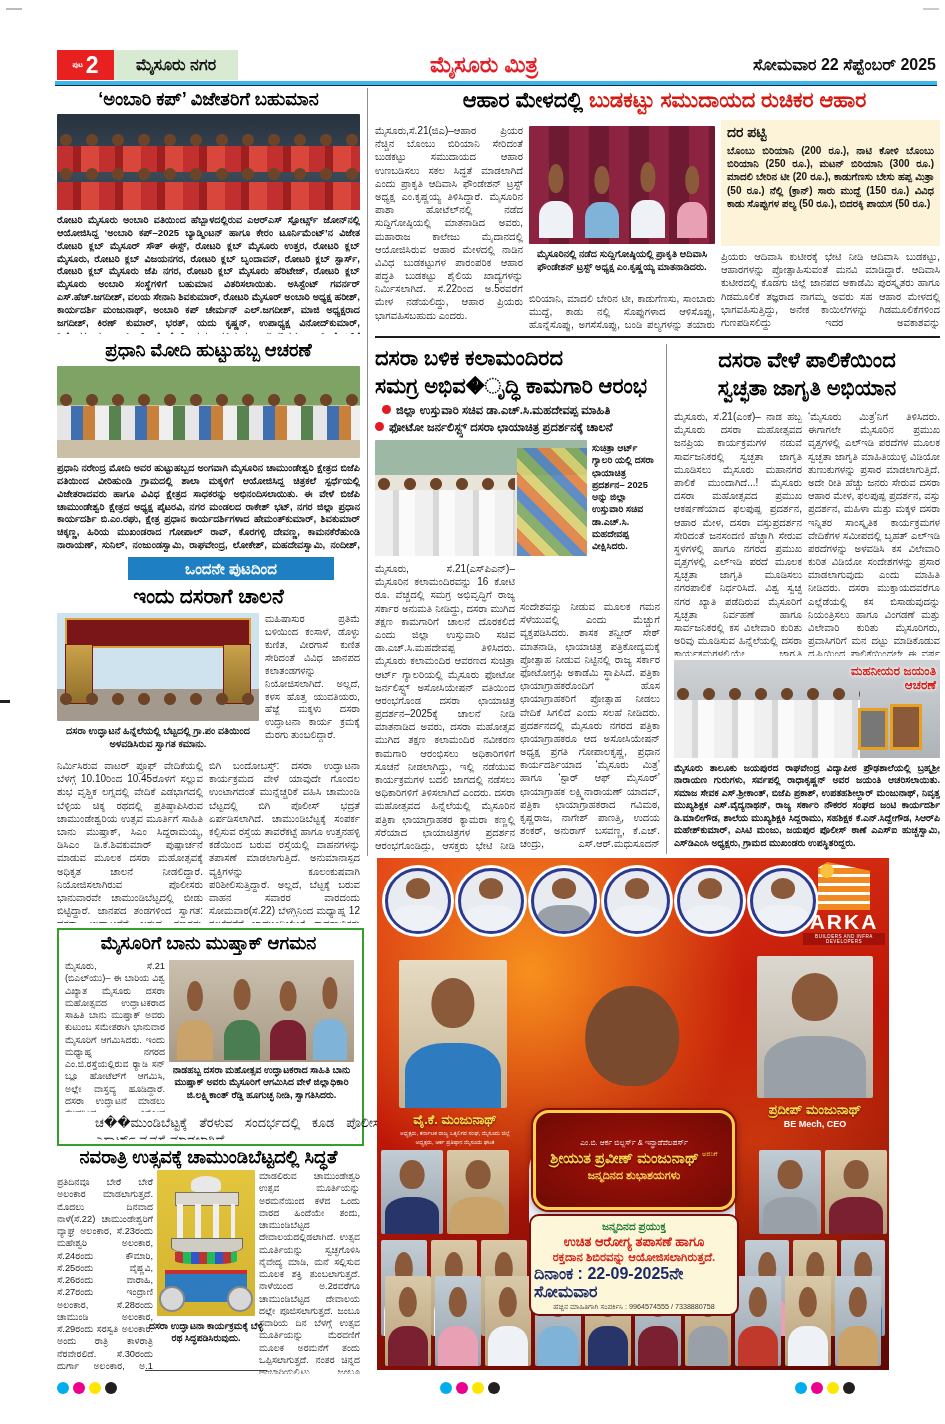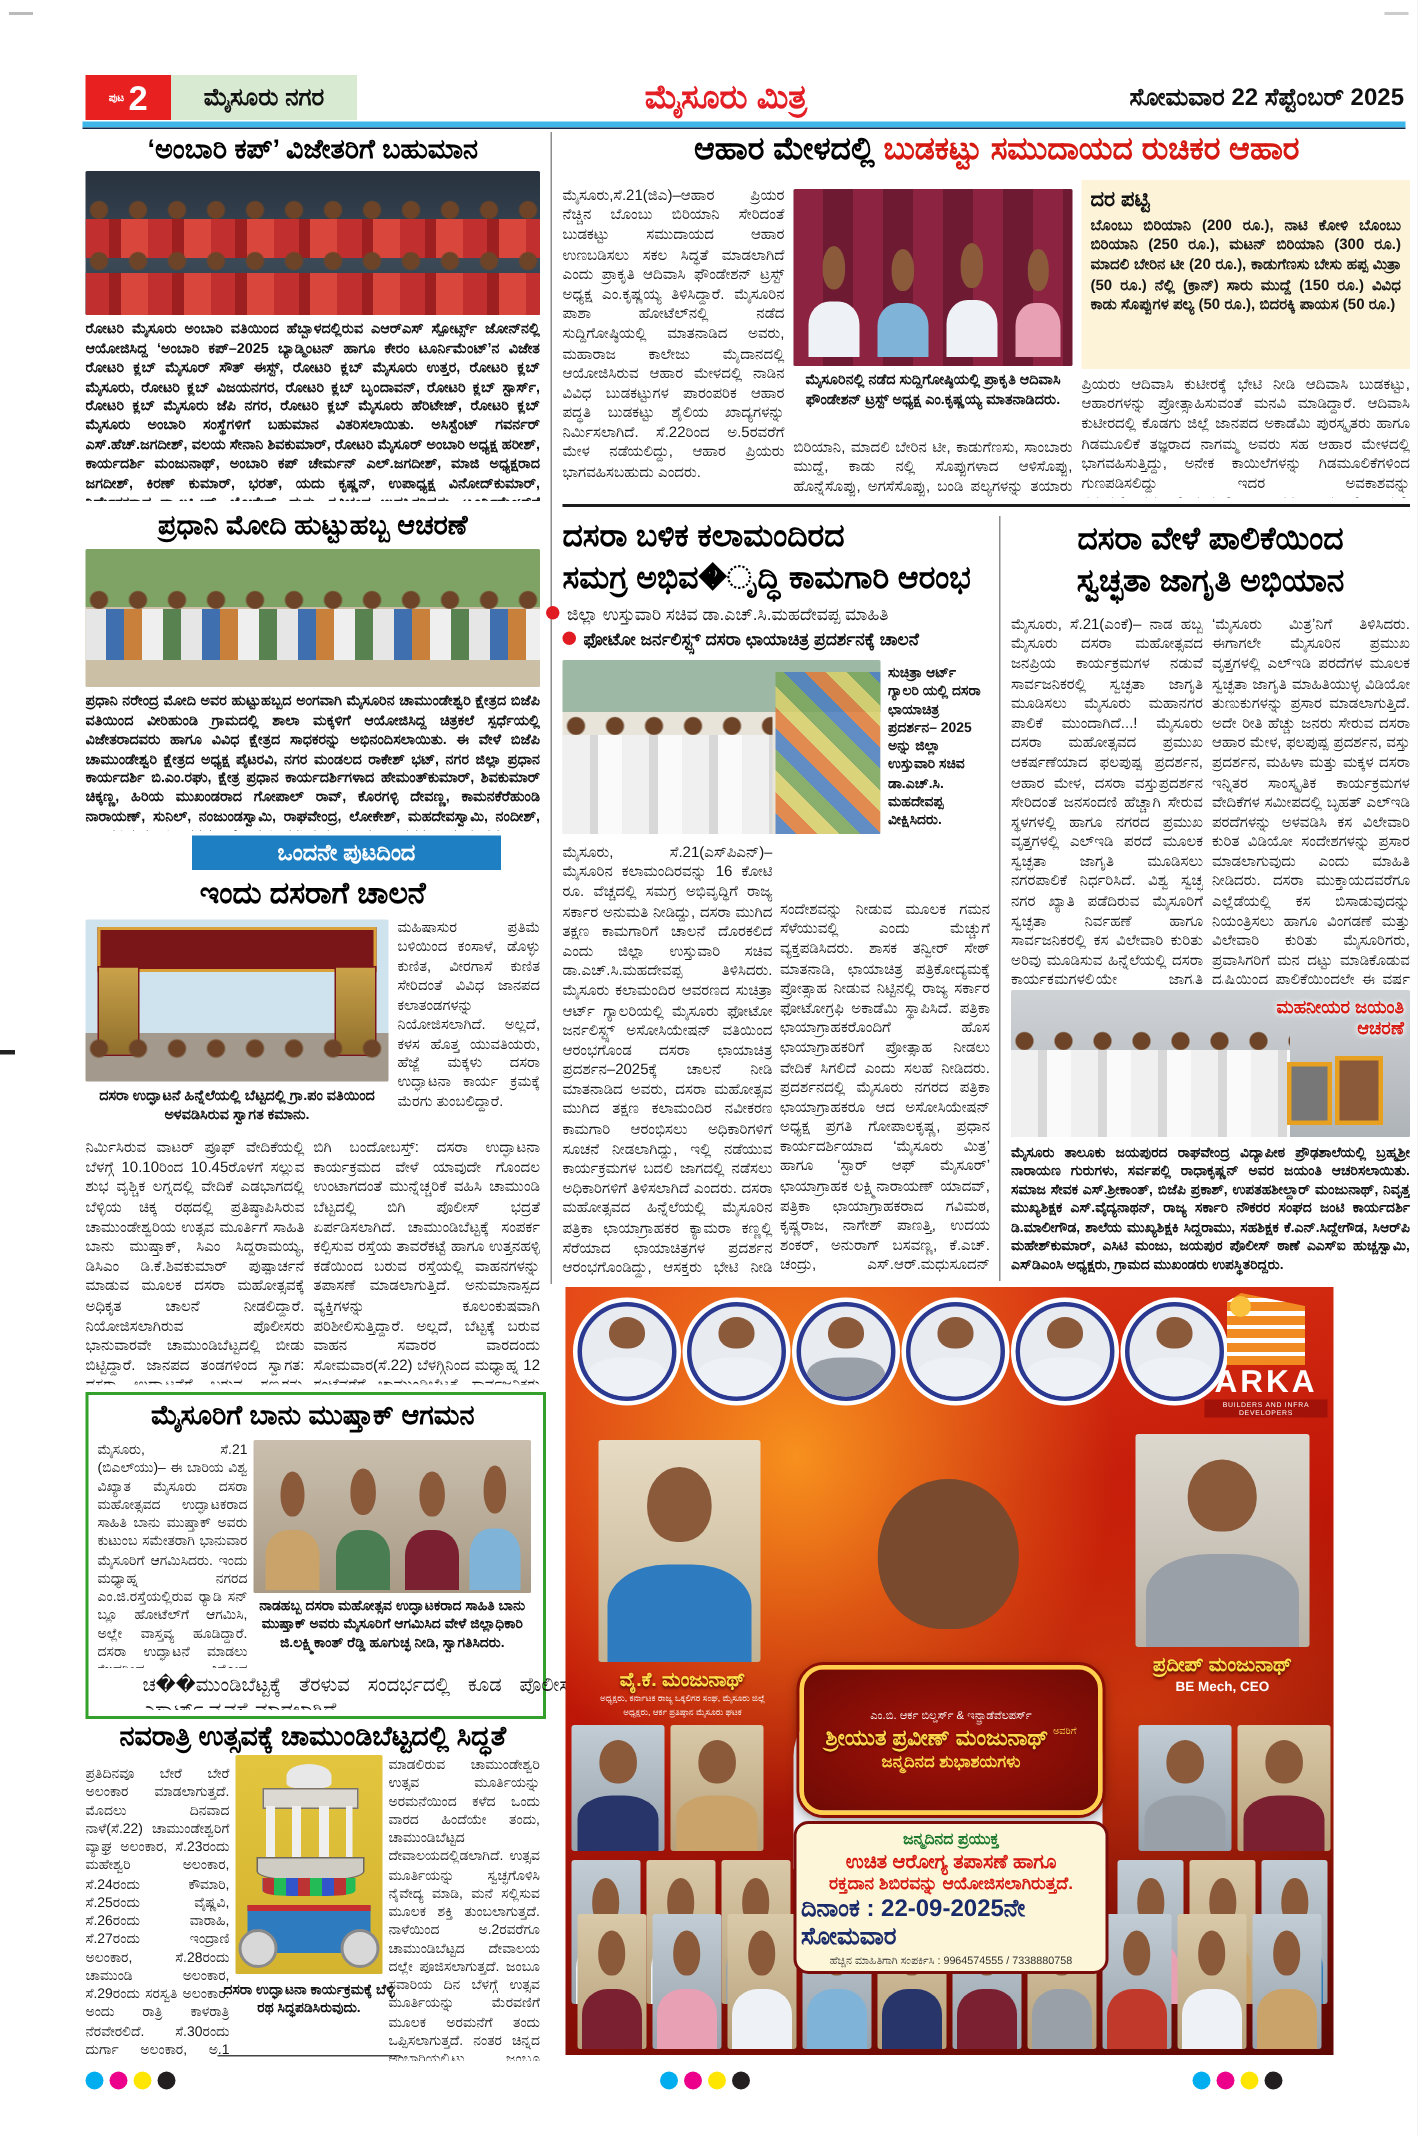--- a/index.html
+++ b/index.html
@@ -167,21 +167,21 @@
   <div class="abs" style="left:721px;top:120px;width:219px;height:126px;background:#fcf3d8;padding:4px 6px;box-sizing:border-box;">
     <div style="font-size:14px;font-weight:bold;margin-bottom:3px;">ದರ ಪಟ್ಟಿ</div>
     <div class="bt" style="font-weight:600;font-size:10px;height:96px;">ಬೊಂಬು ಬಿರಿಯಾನಿ (200 ರೂ.), ನಾಟಿ ಕೋಳಿ ಬೊಂಬು ಬಿರಿಯಾನಿ (250 ರೂ.), ಮಟನ್ ಬಿರಿಯಾನಿ (300 ರೂ.) ಮಾದಲಿ ಬೇರಿನ ಟೀ (20 ರೂ.), ಕಾಡುಗೆಣಸು ಬೇಸು ಹಪ್ಪ ಮಿತ್ರಾ (50 ರೂ.) ನೆಲ್ಲಿ (ಕ್ರಾನ್) ಸಾರು ಮುದ್ದೆ (150 ರೂ.) ವಿವಿಧ ಕಾಡು ಸೊಪ್ಪುಗಳ ಪಲ್ಯ (50 ರೂ.), ಬಿದರಕ್ಕಿ ಪಾಯಸ (50 ರೂ.)</div>
   </div>
   <div class="abs bt" style="left:529px;top:292px;width:186px;height:40px;">ಬಿರಿಯಾನಿ, ಮಾದಲಿ ಬೇರಿನ ಟೀ, ಕಾಡುಗೆಣಸು, ಸಾಂಬಾರು ಮುದ್ದೆ, ಕಾಡು ನಲ್ಲಿ ಸೊಪ್ಪುಗಳಾದ ಆಳಿಸೊಪ್ಪು, ಹೊನ್ನೆಸೊಪ್ಪು, ಅಗಸೆಸೊಪ್ಪು, ಬಂಡಿ ಪಲ್ಯಗಳನ್ನು ತಯಾರು ಮಾಡಿ ನೀಡಲಾಗುತ್ತದೆ.</div>
   <div class="abs bt" style="left:721px;top:250px;width:219px;height:82px;">ಪ್ರಿಯರು ಆದಿವಾಸಿ ಕುಟೀರಕ್ಕೆ ಭೇಟಿ ನೀಡಿ ಆದಿವಾಸಿ ಬುಡಕಟ್ಟು, ಆಹಾರಗಳನ್ನು ಪ್ರೋತ್ಸಾಹಿಸುವಂತೆ ಮನವಿ ಮಾಡಿದ್ದಾರೆ. ಆದಿವಾಸಿ ಕುಟೀರದಲ್ಲಿ ಕೊಡಗು ಜಿಲ್ಲೆ ಜಾನಪದ ಅಕಾಡೆಮಿ ಪುರಸ್ಕೃತರು ಹಾಗೂ ಗಿಡಮೂಲಿಕೆ ತಜ್ಞರಾದ ನಾಗಮ್ಮ ಅವರು ಸಹ ಆಹಾರ ಮೇಳದಲ್ಲಿ ಭಾಗವಹಿಸುತ್ತಿದ್ದು, ಅನೇಕ ಕಾಯಿಲೆಗಳನ್ನು ಗಿಡಮೂಲಿಕೆಗಳಿಂದ ಗುಣಪಡಿಸಲಿದ್ದು ಇದರ ಅವಕಾಶವನ್ನು ಸದುಪಯೋಗಪಡಿಸಿಕೊಳ್ಳುವಂತೆ ತಿಳಿಸಿದರು. ಸುದ್ದಿಗೋಷ್ಠಿಯಲ್ಲಿ ಜಿ.ಸ್ವಾಮಿ, ಮಂಗಳಮ್ಮ, ಸೋಮಯ್ಯ ಮಳಿಂಗಿಯರು ಉಪಸ್ಥಿತರಿದ್ದರು.</div>
   <div class="abs" style="left:375px;top:336px;width:565px;height:2px;background:#1c1c1c;"></div>
 
   <div class="abs hl" style="left:375px;top:346px;width:285px;font-size:21px;text-align:left;">ದಸರಾ ಬಳಿಕ ಕಲಾಮಂದಿರದ</div>
   <div class="abs hl" style="left:375px;top:374px;width:285px;font-size:21px;text-align:left;">ಸಮಗ್ರ ಅಭಿವ�ೃದ್ಧಿ ಕಾಮಗಾರಿ ಆರಂಭ</div>
-  <div class="abs" style="left:364px;top:404px;width:285px;font-size:11.5px;font-weight:normal;">
+  <div class="abs" style="left:382px;top:404px;width:285px;font-size:11.5px;font-weight:bold;">
     <span class="redbullet"></span><span>ಜಿಲ್ಲಾ ಉಸ್ತುವಾರಿ ಸಚಿವ ಡಾ.ಎಚ್.ಸಿ.ಮಹದೇವಪ್ಪ ಮಾಹಿತಿ</span>
   </div>
   <div class="abs" style="left:375px;top:421px;width:285px;font-size:11.5px;font-weight:bold;">
     <span class="redbullet"></span><span>ಫೋಟೋ ಜರ್ನಲಿಸ್ಟ್ಸ್ ದಸರಾ ಛಾಯಾಚಿತ್ರ ಪ್ರದರ್ಶನಕ್ಕೆ ಚಾಲನೆ</span>
   </div>
   <div class="photo" style="left:375px;top:440px;width:212px;height:116px;background:linear-gradient(#9db8a4 0 30%,#e8e4da 30% 100%);">
     <div class="abs" style="right:0;top:8px;width:70px;bottom:0;background:repeating-linear-gradient(45deg,#4a7dc0 0 10px,#e07b39 10px 20px,#d9d06a 20px 30px,#7aa65a 30px 40px);opacity:.85;"></div>
     <div class="heads-row" style="top:36px;right:72px;"></div>
     <div class="shirt-row sr-white" style="top:50px;right:72px;height:66px;"></div>
   </div>

